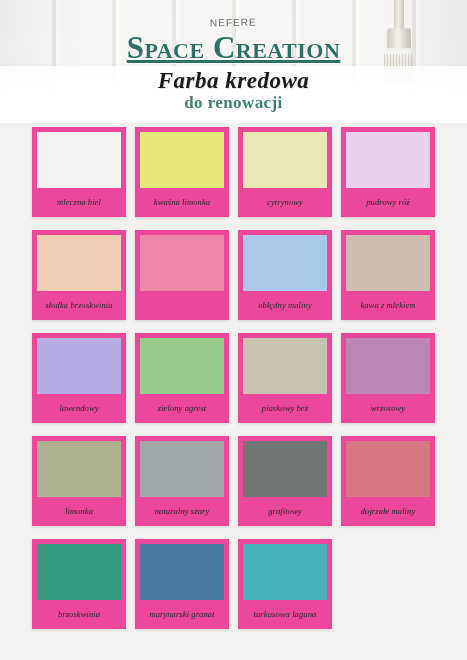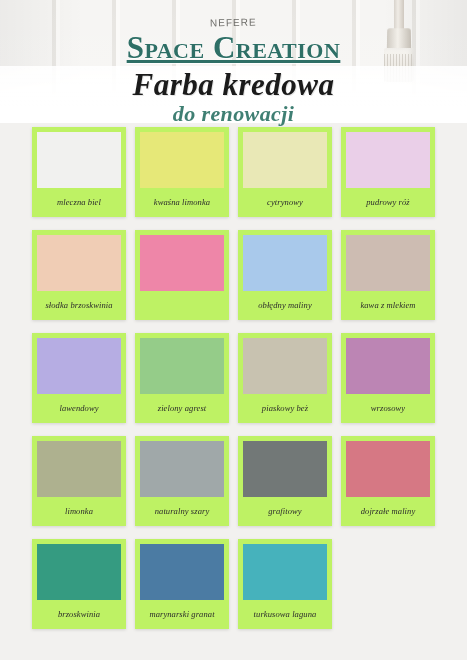--- a/index.html
+++ b/index.html
@@ -125,34 +125,33 @@
     height: 57px;
     background: linear-gradient(180deg, rgba(255,255,255,0.88), #ffffff 70%);
     z-index: 4;
   }
   .headline {
     position: relative;
     z-index: 6;
     font-family: "Liberation Serif", serif;
     font-style: italic;
     font-weight: bold;
-    font-size: 31px;
+    font-size: 23px;
     color: #1b1b1b;
     letter-spacing: 0.5px;
     margin-top: 6px;
     line-height: 1.05;
     text-shadow: 1px 1px 0 rgba(0,0,0,0.10);
   }
   .subhead {
     position: relative;
     z-index: 6;
     font-family: "Liberation Serif", serif;
-    font-style: italic;
     font-weight: bold;
-    font-size: 22px;
+    font-size: 17px;
     color: #3f7f73;
     letter-spacing: 0.4px;
     line-height: 1;
     margin-top: 1px;
   }
 
   
   .grid {
     position: absolute;
     left: 32px;
@@ -160,21 +159,21 @@
     width: 404px;
     display: grid;
     grid-template-columns: repeat(4, 94px);
     grid-auto-rows: 99px;
     column-gap: 9px;
     row-gap: 4px;
   }
   .card {
     width: 94px;
     height: 90px;
-    background: #bef264;
+    background: #ec4899;
     box-shadow: 0 1px 3px rgba(0,0,0,0.13);
     padding: 5px 5px 0 5px;
     box-sizing: border-box;
     display: flex;
     flex-direction: column;
   }
   .chip {
     width: 84px;
     height: 56px;
     flex: 0 0 56px;

